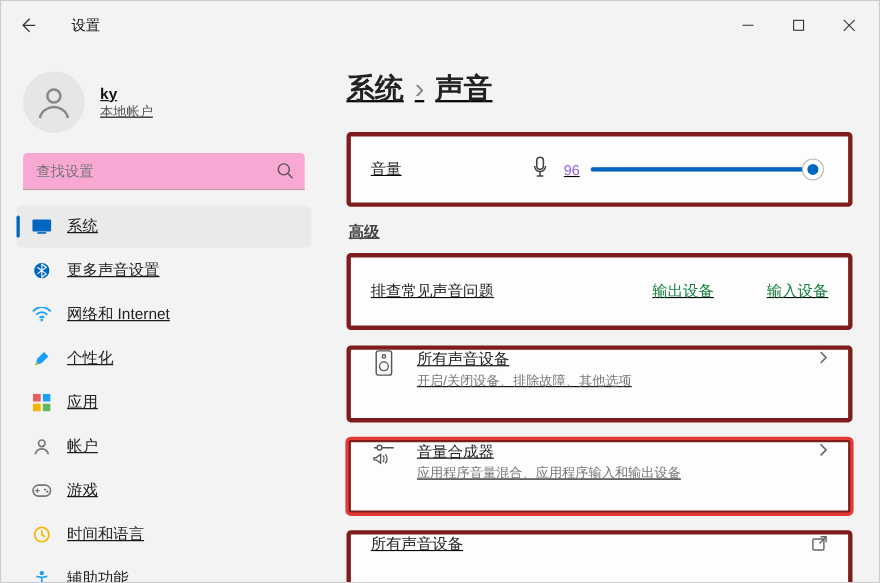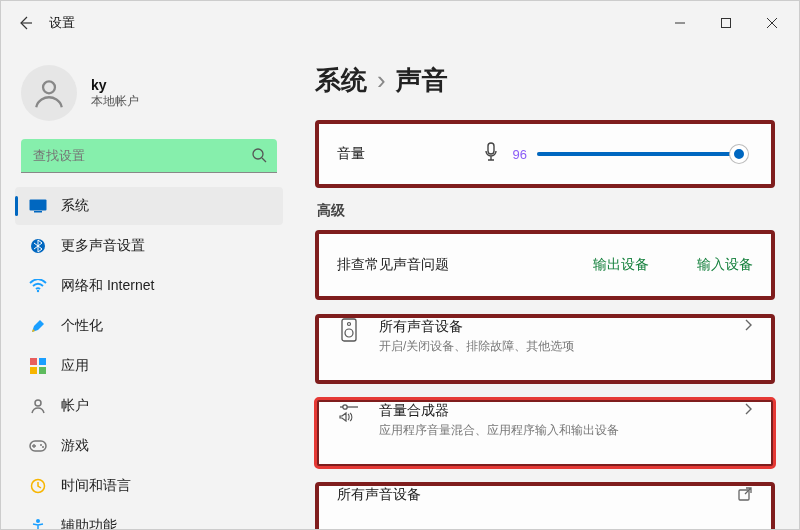--- a/index.html
+++ b/index.html
@@ -1,29 +1,29 @@
 <!DOCTYPE html>
 <html><head>
 <meta charset="utf-8">
 <style>
   * { box-sizing: border-box; margin: 0; padding: 0; font-family: "Segoe UI", "Microsoft YaHei", sans-serif; }
   body { width: 800px; height: 530px; background: #f3f3f3; overflow: hidden; border: 1px solid #ccc; position: relative; }
   .titlebar { height: 44px; display: flex; align-items: center; padding: 0 4px; }
   .back-btn { width: 40px; height: 38px; display:flex; align-items:center; justify-content:center; color:#333; }
-  .title { font-size: 13px; margin-left: 4px; color:#111; }
+  .title { font-size: 13px; margin-left: 20px; color:#111; }
   .win-ctrls { margin-left: auto; display: flex; }
   .win-btn { width: 46px; height: 32px; display:flex; align-items:center; justify-content:center; color:#333; }
-  .main { display:flex; height: calc(100% - 44px); }
+  .main { display:flex; height: calc(100% - 44px); text-decoration: underline; }
   .sidebar { width: 290px; padding: 10px 8px 0 14px; display:flex; flex-direction:column; }
   .user-row { display:flex; align-items:center; gap:14px; padding: 10px 6px 18px 6px; }
   .avatar { width: 56px; height:56px; border-radius:50%; background:#e6e6e6; display:flex; align-items:center; justify-content:center; color:#777; }
   .user-name { font-size:14px; color:#111; font-weight:600; }
   .user-sub { font-size:12px; color:#555; }
   .search { position:relative; margin: 0 6px 14px 6px; }
-  .search input { width:100%; height:34px; border:none; border-bottom:1px solid #888; background:#86efac; padding:0 34px 0 12px; font-size:13px; border-radius:4px 4px 0 0; outline:none; }
+  .search input { width:100%; height:34px; border:none; border-bottom:1px solid #888; background:#f9a8d4; padding:0 34px 0 12px; font-size:13px; border-radius:4px 4px 0 0; outline:none; }
   .search .sicon { position:absolute; right:10px; top:8px; color:#555; }
   .nav { display:flex; flex-direction:column; gap:2px; }
   .nav-item { display:flex; align-items:center; gap:14px; height:38px; padding:0 14px; border-radius:4px; font-size:14px; color:#222; cursor:default; }
   .nav-item.selected { background:#eaeaea; position:relative; }
   .nav-item.selected::before { content:""; position:absolute; left:0; top:9px; width:3px; height:20px; background:#0067c0; border-radius:2px; }
   .nicon { width:18px; height:18px; display:flex; align-items:center; justify-content:center; }
   .content { flex:1; padding: 18px 24px 0 24px; overflow:hidden; position:relative; }
   .breadcrumb { display:flex; align-items:center; gap:10px; font-size:26px; color:#222; margin-bottom:22px; font-weight:600; }
   .bc-sep { color:#888; font-weight:400; }
   .card { background:#fdfdfd; border:4px solid #7f1d1d; border-radius:4px; margin-bottom:14px; }

